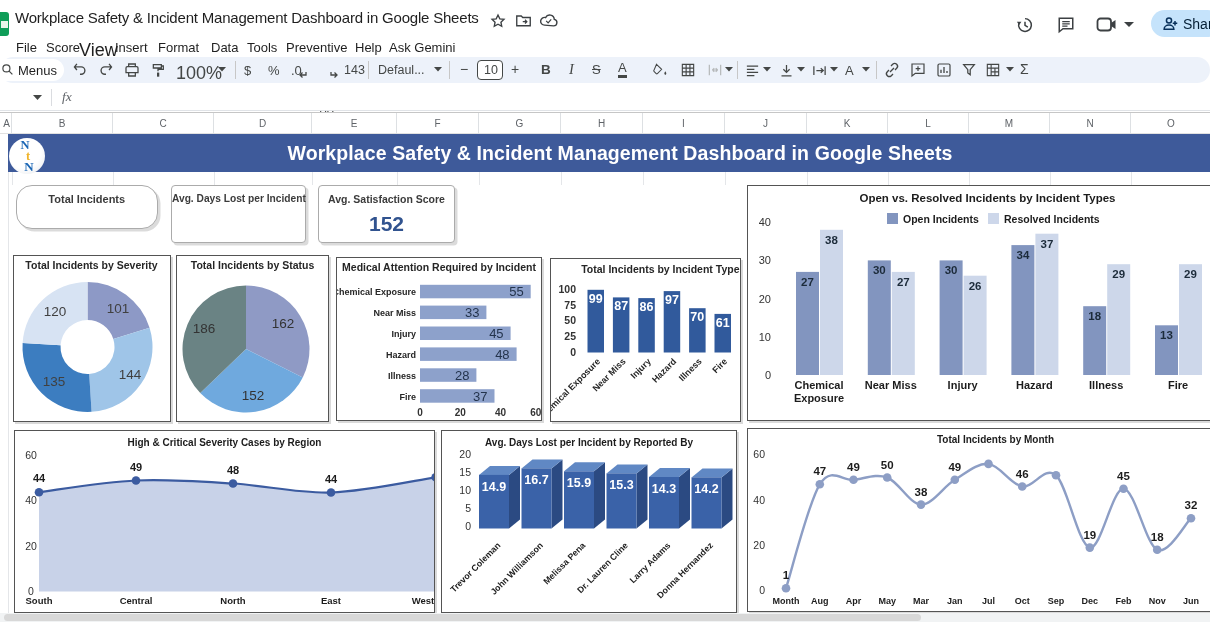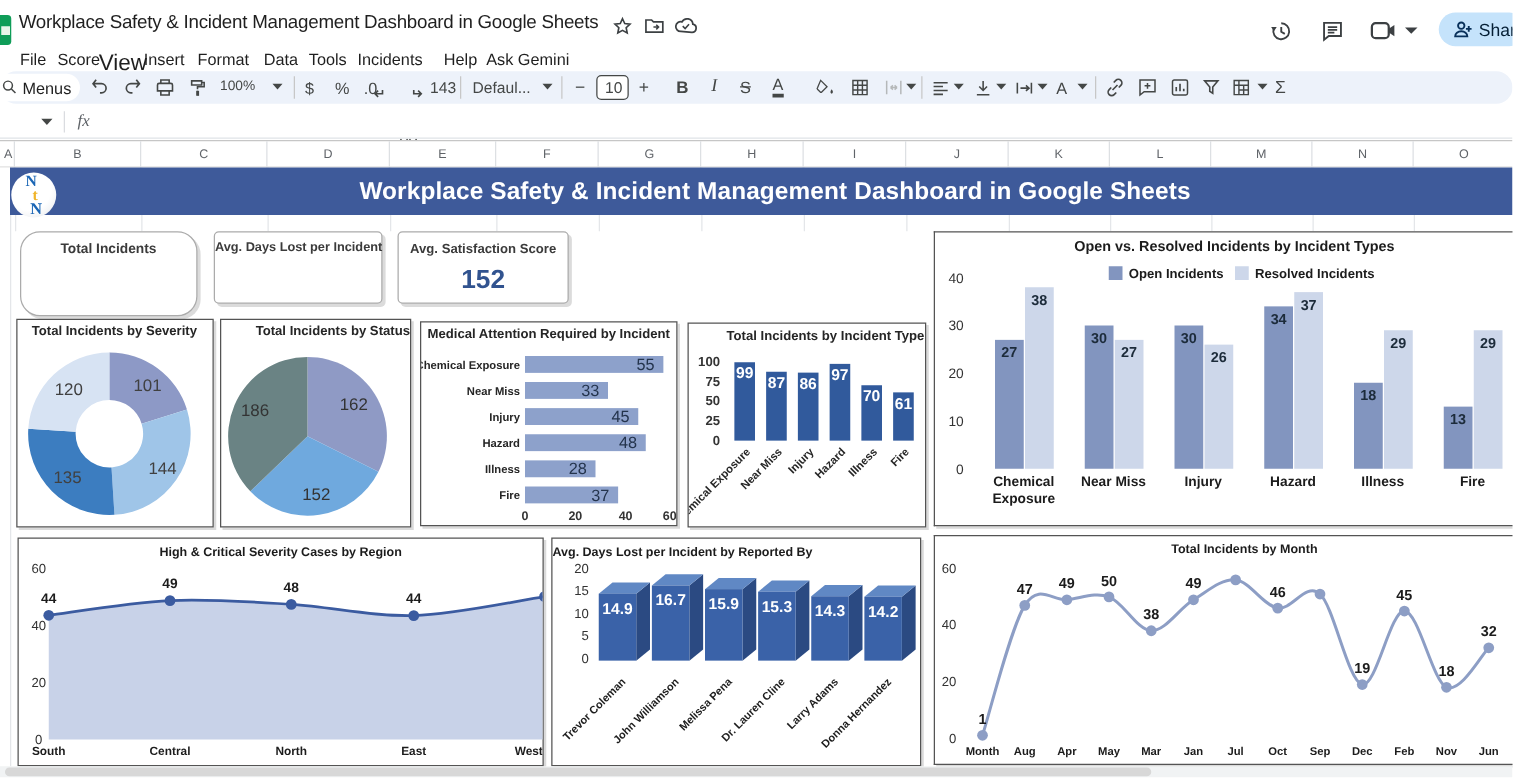--- a/index.html
+++ b/index.html
@@ -53,21 +53,21 @@
     </svg>
 <div class="abs" style="left:1183px;top:16px;font-size:14px;color:#041e34;font-weight:500">Share</div>
 <div class="abs" style="left:0;top:38px;width:1210px;height:18px;background:#fff">
       <span class="abs" style="left:16px;top:2px;font-size:13px;color:#1f1f1f">File</span>
       <span class="abs" style="left:46px;top:2px;font-size:13px;color:#1f1f1f">Score</span>
       <span class="abs" style="left:79px;top:2px;font-size:18px;color:#1f1f1f">View</span>
       <span class="abs" style="left:115px;top:2px;font-size:13px;color:#1f1f1f">Insert</span>
       <span class="abs" style="left:158px;top:2px;font-size:13px;color:#1f1f1f">Format</span>
       <span class="abs" style="left:211px;top:2px;font-size:13px;color:#1f1f1f">Data</span>
       <span class="abs" style="left:247px;top:2px;font-size:13px;color:#1f1f1f">Tools</span>
-      <span class="abs" style="left:286px;top:2px;font-size:13px;color:#1f1f1f">Incidents</span>
+      <span class="abs" style="left:286px;top:2px;font-size:13px;color:#1f1f1f">Preventive</span>
       <span class="abs" style="left:355px;top:2px;font-size:13px;color:#1f1f1f">Help</span>
       <span class="abs" style="left:389px;top:2px;font-size:13px;color:#1f1f1f">Ask Gemini</span>
     </div>
 <div class="abs" style="left:0;top:57px;width:1210px;height:26px;background:#edf2fa;border-radius:13px"></div>
 <div class="abs" style="left:-12px;top:59px;width:76px;height:22px;background:#fff;border-radius:11px"></div>
 <svg class="abs" style="left:1px;top:63px" width="13" height="13" viewBox="0 0 24 24">
       <circle cx="10" cy="10" r="6.5" fill="none" stroke="#444746" stroke-width="2.2"></circle>
       <path d="M15 15l6 6" stroke="#444746" stroke-width="2.2"></path>
     </svg>
 <div class="abs" style="left:18px;top:63px;font-size:13px;color:#1f1f1f">Menus</div>
@@ -77,21 +77,21 @@
     <svg class="abs" style="left:98px;top:62px" width="16" height="16" viewBox="0 0 24 24">
       <path d="M17 5 L21 10 l-4 5 M21 10 h-11 a6 6 0 0 0 0 12 h2" stroke="#444746" stroke-width="2.2" fill="none" transform="scale(0.92) translate(1,-2)"></path>
     </svg>
     <svg class="abs" style="left:124px;top:62px" width="16" height="16" viewBox="0 0 24 24">
       <path d="M7 7 V3 h10 v4 M5 7 h14 a2 2 0 0 1 2 2 v7 h-4 v5 H7 v-5 H3 V9 a2 2 0 0 1 2-2 z M7 16 h10 v4" stroke="#444746" stroke-width="1.9" fill="none"></path>
     </svg>
     <svg class="abs" style="left:150px;top:62px" width="16" height="16" viewBox="0 0 24 24">
       <path d="M5 4 h12 v5 H5 z M17 6 h3 v5 h-8 v3 M12 16 v5" stroke="#444746" stroke-width="1.9" fill="none"></path>
       <rect x="10.5" y="16" width="3.4" height="6" fill="#444746"></rect>
     </svg>
-    <div class="abs" style="left:176px;top:63px;font-size:11px;color:#444746;">100%</div>
+    <div class="abs" style="left:176px;top:63px;font-size:18px;color:#444746;">100%</div>
     <svg class="abs" style="left:218px;top:67px" width="8" height="5" viewBox="0 0 8 5">
       <path d="M0 0l4 4.5L8 0z" fill="#444746"></path>
     </svg>
     <div class="abs" style="left:235px;top:61px;width:1px;height:18px;background:#c7c7c7"></div>
     <div class="abs" style="left:244px;top:63px;font-size:13px;color:#444746;">$</div>
     <div class="abs" style="left:268px;top:63px;font-size:13px;color:#444746;">%</div>
     <div class="abs" style="left:291px;top:63px;font-size:13px;color:#444746;letter-spacing:0">.0</div>
     <svg class="abs" style="left:299px;top:72px" width="8" height="7" viewBox="0 0 8 7">
       <path d="M7 0 v3 h-6 m2.5,-2.5 L1 3 l2.5 2.5" stroke="#444746" stroke-width="1.3" fill="none"></path>
     </svg>
@@ -223,21 +223,21 @@
     <div class="abs" style="left:1050px;top:172px;width:1px;height:13px;background:#e4e6e9"></div>
     <div class="abs" style="left:1131px;top:134px;width:1px;height:1px;background:#dde0e3"></div>
     <div class="abs" style="left:1131px;top:172px;width:1px;height:13px;background:#e4e6e9"></div>
     <div class="abs" style="left:8px;top:134px;width:1px;height:479px;background:#e4e6e9"></div>
 <div class="abs" style="left:8px;top:134px;width:1202px;height:38px;background:#3e5a9a"></div>
 <div class="abs" style="left:19px;top:134px;width:1202px;height:38px;text-align:center;font-size:19.5px;font-weight:bold;color:#fff;line-height:39px;letter-spacing:0.1px">Workplace Safety &amp; Incident Management Dashboard in Google Sheets</div>
 <div class="abs" style="left:9px;top:138px;width:36px;height:36px;border-radius:50%;background:radial-gradient(circle at 40% 35%, #ffffff 55%, #e3e6ea 100%)"></div>
 <div class="abs" style="left:7px;top:139px;width:36px;text-align:center;font-size:12.5px;font-weight:bold;color:#1b66b5;font-family:'Liberation Serif',serif;line-height:12px">N</div>
 <div class="abs" style="left:10px;top:150px;width:36px;text-align:center;font-size:12.5px;font-weight:bold;color:#f0b429;font-family:'Liberation Serif',serif;line-height:12px">t</div>
 <div class="abs" style="left:11px;top:160px;width:36px;text-align:center;font-size:13px;font-weight:bold;color:#1b66b5;font-family:'Liberation Serif',serif;line-height:13px">N</div>
-<div class="abs" style="left:15.5px;top:185px;width:142.5px;height:68px;background:#fff;border:1px solid #ababab;border-radius:16px;box-shadow:2.5px 2.5px 0 rgba(175,175,175,0.45)">
+<div class="abs" style="left:15.5px;top:185px;width:142.5px;height:44px;background:#fff;border:1px solid #ababab;border-radius:16px;box-shadow:2.5px 2.5px 0 rgba(175,175,175,0.45)">
 <div class="abs" style="left:0;top:7px;width:100%;text-align:center;font-size:11px;font-weight:bold;color:#3b3b3b;white-space:nowrap">Total Incidents</div>
     </div>
     <div class="abs" style="left:171px;top:185px;width:135px;height:58px;background:#fff;border:1px solid #ababab;border-radius:4px;box-shadow:2.5px 2.5px 0 rgba(175,175,175,0.45)">
 <div class="abs" style="left:0;top:7px;width:100%;text-align:center;font-size:10.2px;font-weight:bold;color:#3b3b3b;white-space:nowrap">Avg. Days Lost per Incident</div>
     </div>
     <div class="abs" style="left:318px;top:185px;width:137px;height:58px;background:#fff;border:1px solid #ababab;border-radius:4px;box-shadow:2.5px 2.5px 0 rgba(175,175,175,0.45)">
 <div class="abs" style="left:0;top:7px;width:100%;text-align:center;font-size:10.5px;font-weight:bold;color:#3b3b3b;white-space:nowrap">Avg. Satisfaction Score</div>
 <div class="abs" style="left:0;top:26px;width:100%;text-align:center;font-size:21px;font-weight:bold;color:#31538f">152</div>
     </div>
 <div class="panel" style="left:12.5px;top:255px;width:158px;height:167px">
@@ -247,21 +247,21 @@
         <path d="M135.57,71.69 A65,65 0 0 1 77.58,155.87 L75.20,117.95 A27,27 0 0 0 99.28,82.98 Z" fill="#9fc5e8"></path>
         <path d="M77.58,155.87 A65,65 0 0 1 8.63,86.92 L46.55,89.30 A27,27 0 0 0 75.20,117.95 Z" fill="#3c7dc0"></path>
         <path d="M8.63,86.92 A65,65 0 0 1 73.50,26.00 L73.50,64.00 A27,27 0 0 0 46.55,89.30 Z" fill="#d7e3f3"></path>
 <text x="41" y="60" font-size="13.5" fill="#404040" text-anchor="middle">120</text>
 <text x="104" y="57" font-size="13.5" fill="#404040" text-anchor="middle">101</text>
 <text x="116" y="123" font-size="13.5" fill="#404040" text-anchor="middle">144</text>
 <text x="40" y="130" font-size="13.5" fill="#404040" text-anchor="middle">135</text>
 </svg>
     </div>
 <div class="panel" style="left:176px;top:255px;width:153px;height:167px">
-<div class="abs" style="left:0;top:3px;width:100%;text-align:right;font-size:10.5px;font-weight:bold;color:#262626;white-space:nowrap">Total Incidents by Status</div>
+<div class="abs" style="left:0;top:3px;width:100%;text-align:center;font-size:10.5px;font-weight:bold;color:#262626;white-space:nowrap">Total Incidents by Status</div>
 <svg width="153" height="167">
         <path d="M69,93 L69.00,29.50 A63.5,63.5 0 0 1 125.76,121.47 Z" fill="#8f9ac5"></path>
         <path d="M69,93 L125.76,121.47 A63.5,63.5 0 0 1 23.26,137.05 Z" fill="#6fa9de"></path>
         <path d="M69,93 L23.26,137.05 A63.5,63.5 0 0 1 69.00,29.50 Z" fill="#6a8384"></path>
 <text x="106" y="72" font-size="13.5" fill="#333" text-anchor="middle">162</text>
 <text x="27" y="77" font-size="13.5" fill="#333" text-anchor="middle">186</text>
 <text x="76" y="144" font-size="13.5" fill="#333" text-anchor="middle">152</text>
 </svg>
     </div>
 <div class="panel" style="left:336px;top:257px;width:206px;height:164px">
@@ -383,21 +383,21 @@
         <text x="218" y="173" font-size="9.5" font-weight="bold" fill="#1c1c1c" text-anchor="middle">North</text>
         <text x="316" y="173" font-size="9.5" font-weight="bold" fill="#1c1c1c" text-anchor="middle">East</text>
         <text x="408" y="173" font-size="9.5" font-weight="bold" fill="#1c1c1c" text-anchor="middle">West</text>
         <text x="16" y="164.0" font-size="10.5" fill="#333" text-anchor="middle">0</text>
         <text x="16" y="118.6" font-size="10.5" fill="#333" text-anchor="middle">20</text>
         <text x="16" y="73.2" font-size="10.5" fill="#333" text-anchor="middle">40</text>
         <text x="16" y="27.8" font-size="10.5" fill="#333" text-anchor="middle">60</text>
       </svg>
     </div>
 <div class="panel" style="left:441px;top:429.5px;width:296px;height:183px">
-<div class="abs" style="left:0;top:6px;width:100%;text-align:left;font-size:10px;font-weight:bold;color:#1c1c1c;white-space:nowrap">Avg. Days Lost per Incident by Reported By</div>
+<div class="abs" style="left:0;top:6px;width:100%;text-align:center;font-size:10px;font-weight:bold;color:#1c1c1c;white-space:nowrap">Avg. Days Lost per Incident by Reported By</div>
 <svg width="296" height="183">
         <text x="29" y="99.0" font-size="10.5" fill="#333" text-anchor="end">0</text>
         <text x="29" y="81.0" font-size="10.5" fill="#333" text-anchor="end">5</text>
         <text x="29" y="63.0" font-size="10.5" fill="#333" text-anchor="end">10</text>
         <text x="29" y="45.0" font-size="10.5" fill="#333" text-anchor="end">15</text>
         <text x="29" y="27.0" font-size="10.5" fill="#333" text-anchor="end">20</text>
         <path d="M37.0,97.5 L37.0,43.9 L48.0,34.9 L48.0,88.5 Z" fill="#2b4a82" transform="translate(30,0)"></path>
         <path d="M37.0,43.9 L48.0,34.9 L78.0,34.9 L67.0,43.9 Z" fill="#6088c4"></path>
         <rect x="37.0" y="43.9" width="30" height="53.6" fill="#3a62a8"></rect>
         <text x="52.0" y="59.9" font-size="12.5" font-weight="bold" fill="#fff" text-anchor="middle">14.9</text>

